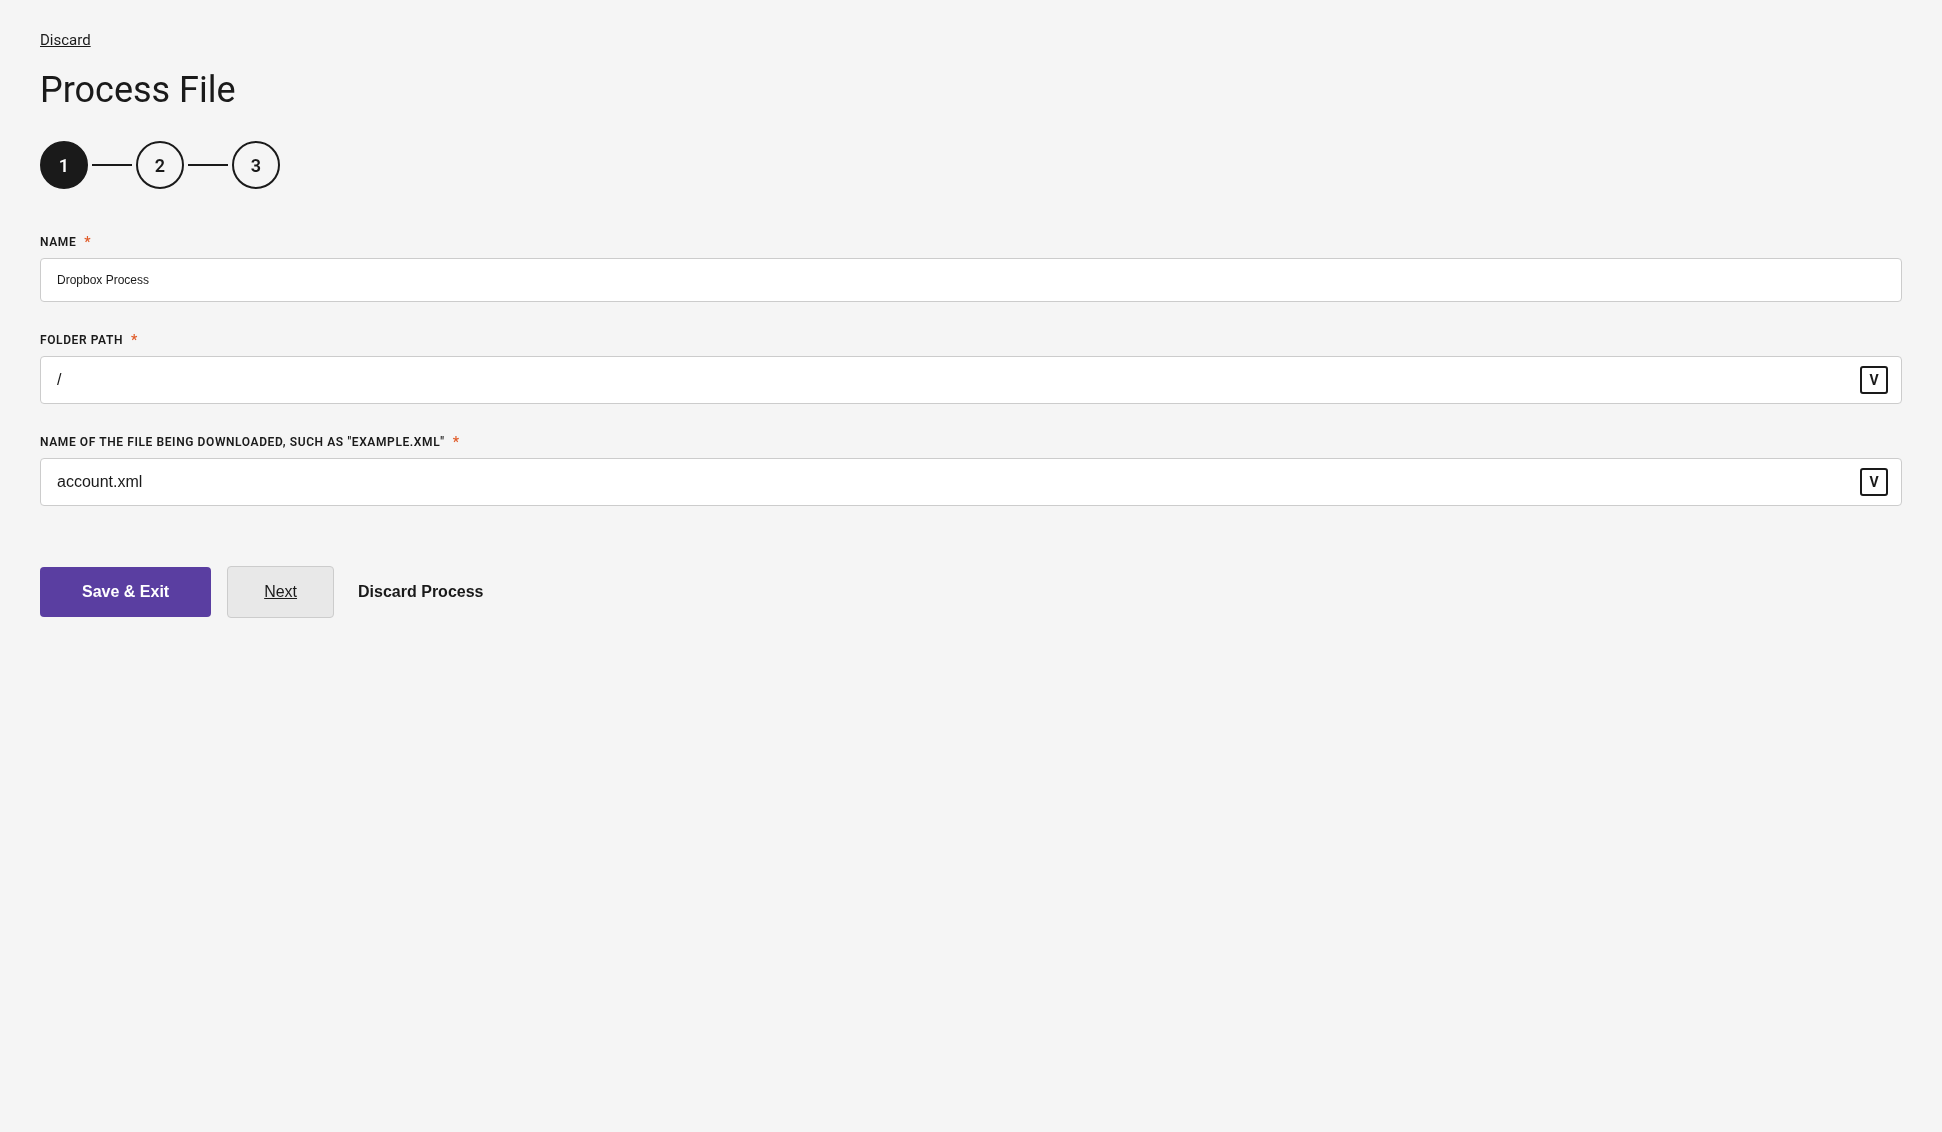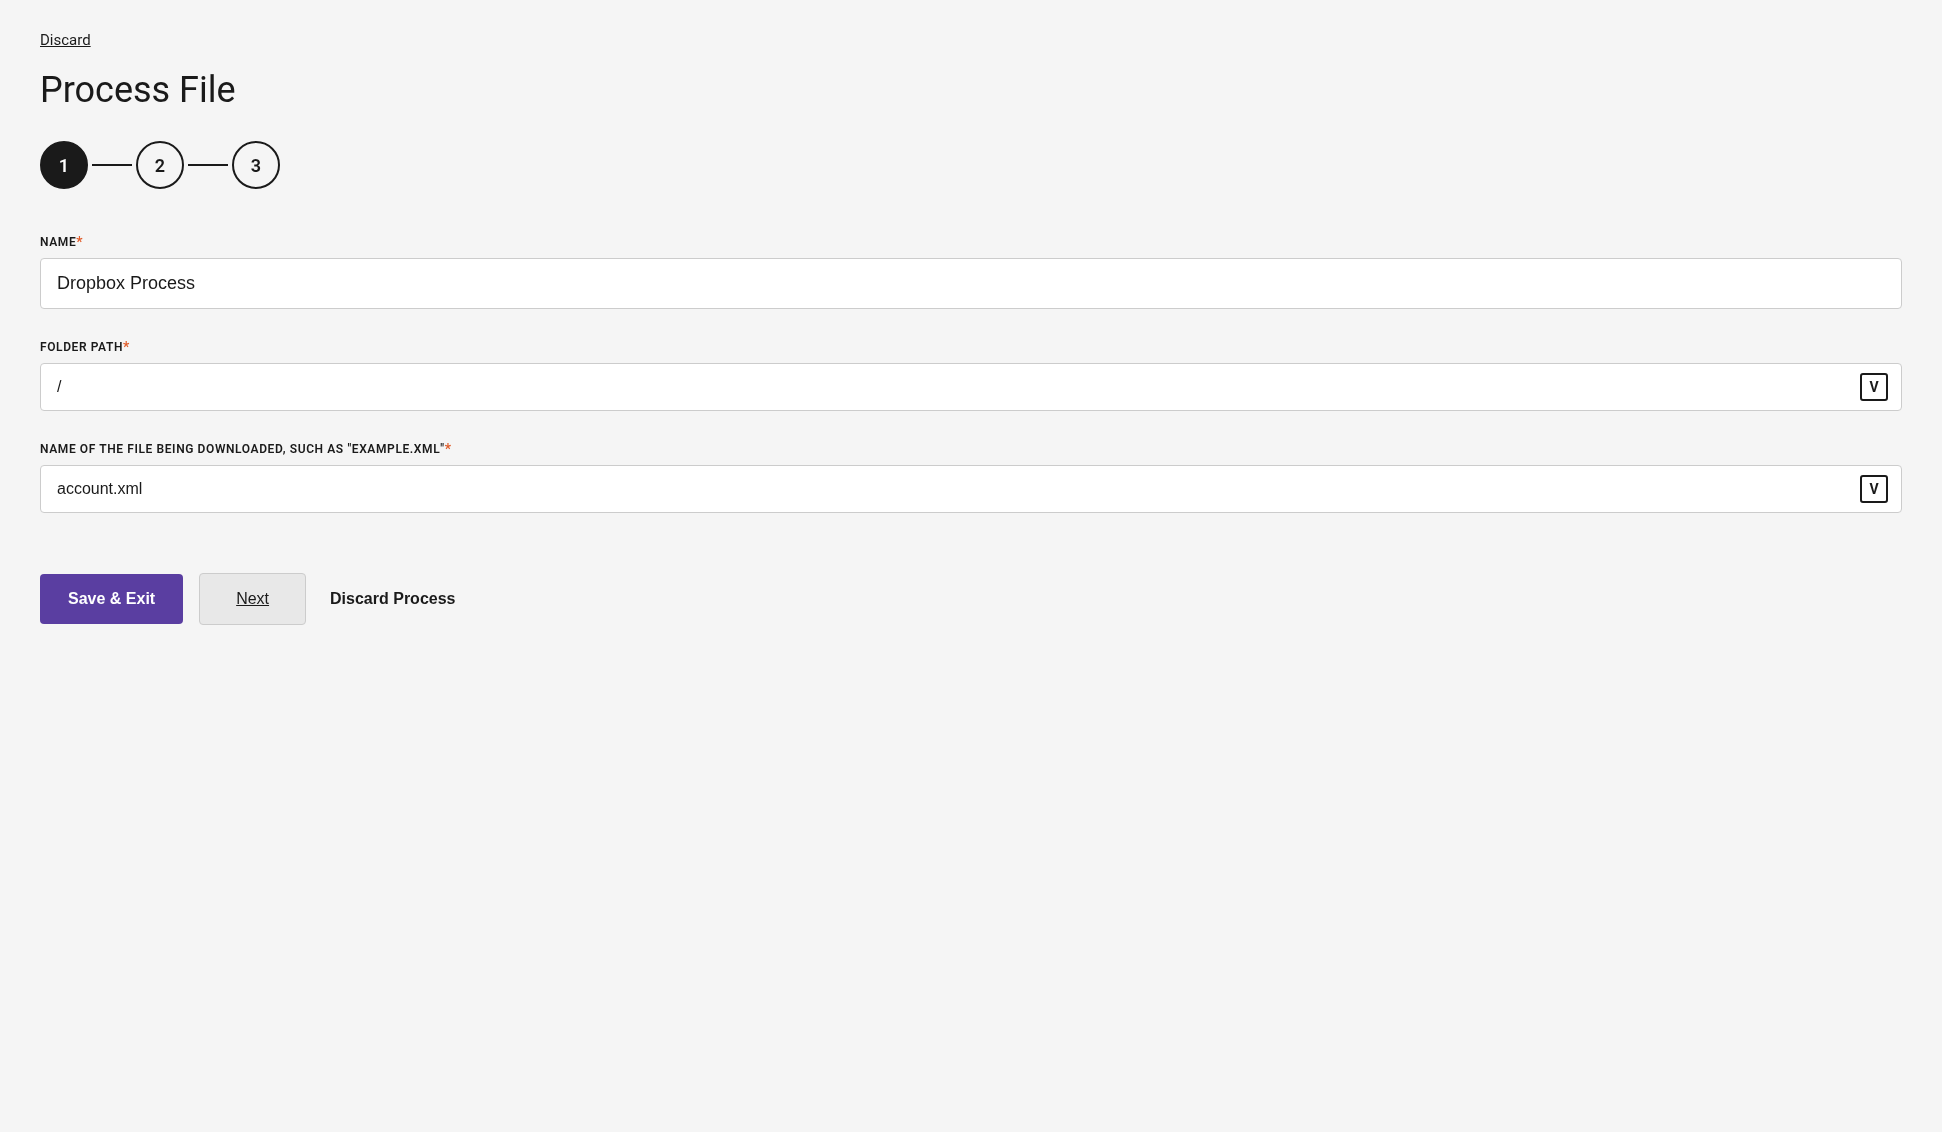--- a/index.html
+++ b/index.html
@@ -77,32 +77,32 @@
 
     .field-label {
       font-size: 12px;
       font-weight: 600;
       letter-spacing: 0.05em;
       text-transform: uppercase;
       color: #1a1a1a;
       margin-bottom: 8px;
       display: flex;
       align-items: center;
-      gap: 0;
+      gap: 8px;
     }
 
     .required-star {
       color: #e05c2a;
       font-size: 14px;
     }
 
     .text-input {
       width: 100%;
       padding: 14px 16px;
-      font-size: 18px;
+      font-size: 12px;
       border: 1px solid #cccccc;
       border-radius: 4px;
       background-color: #ffffff;
       color: #1a1a1a;
       outline: none;
     }
 
     .input-with-icon {
       position: relative;
       width: 100%;
@@ -144,21 +144,21 @@
       align-items: center;
       gap: 16px;
       margin-top: 60px;
     }
 
     .btn-save {
       background-color: #5a3ea1;
       color: #ffffff;
       border: none;
       border-radius: 4px;
-      padding: 16px 28px;
+      padding: 16px 42px;
       font-size: 16px;
       font-weight: 600;
       cursor: pointer;
     }
 
     .btn-next {
       background-color: #e8e8e8;
       color: #1a1a1a;
       border: 1px solid #cccccc;
       border-radius: 4px;

